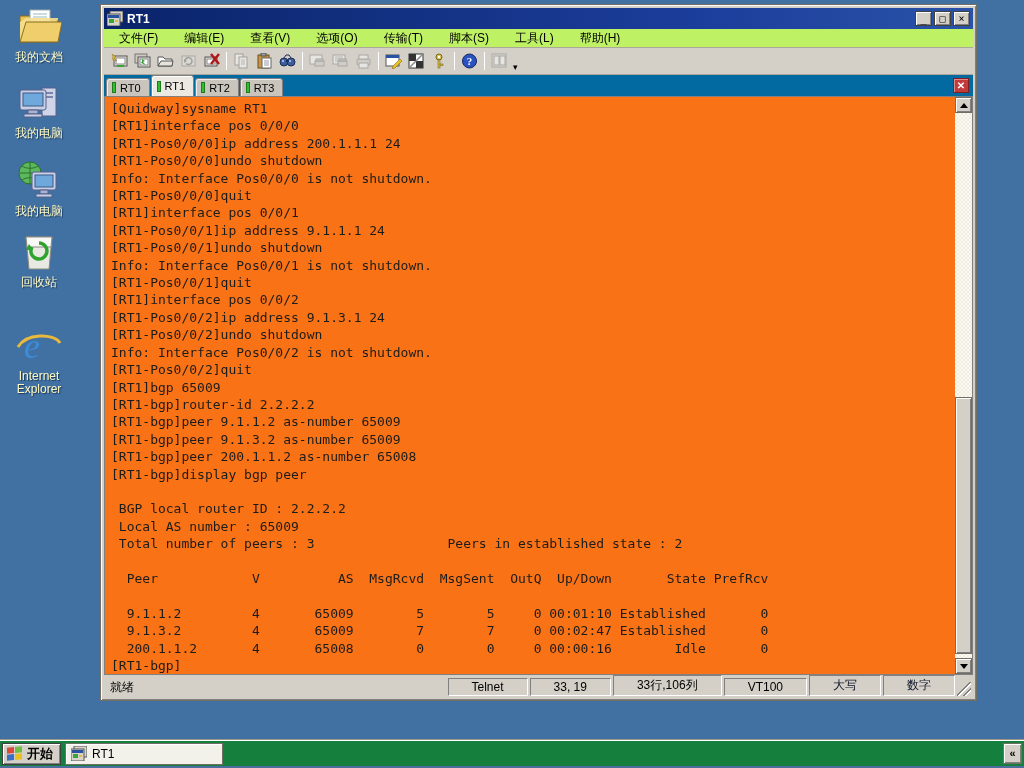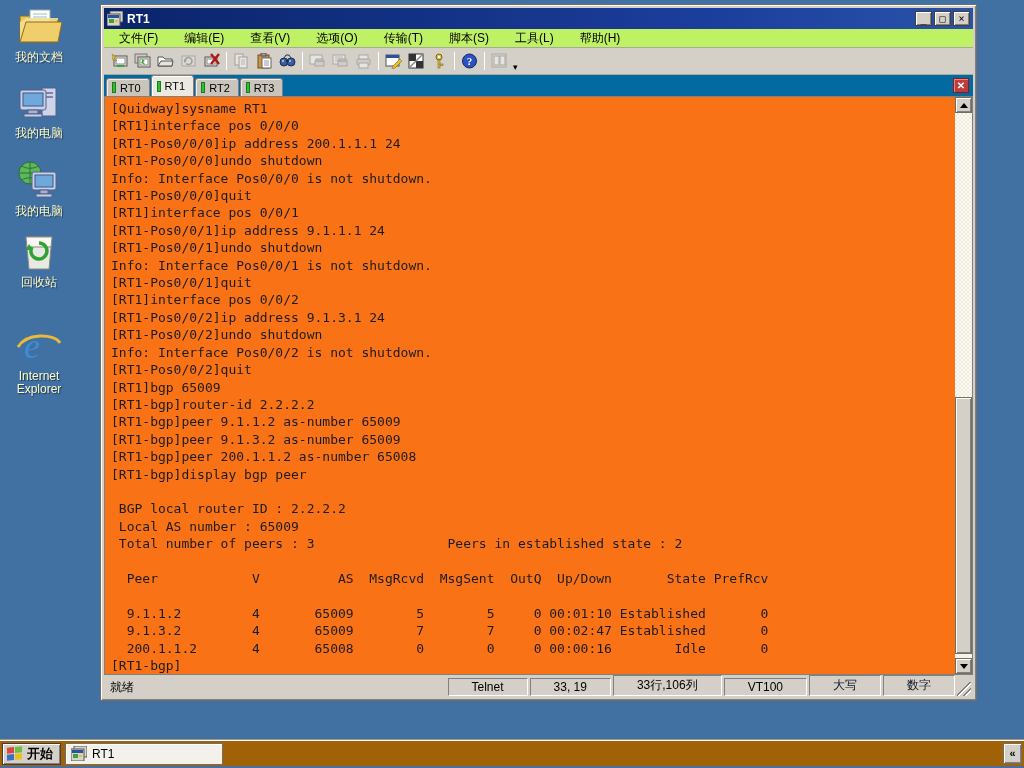--- a/index.html
+++ b/index.html
@@ -79,21 +79,21 @@
                padding:2px 2px 2px 6px; font-size:12px; margin-top:1px; }
   .sb-ready { flex:1; }
   .sb-pane { border:1px solid; border-color:#808080 #fff #fff #808080; padding:1px 23px;
              margin-left:2px; white-space:nowrap; }
   .sb-pane.dim { color:#0f172a; }
   .sb-grip { width:14px; height:14px; margin-left:2px; align-self:flex-end;
              background:linear-gradient(135deg, transparent 45%, #808080 45% 52%, #fff 52% 60%,
                transparent 60% 70%, #808080 70% 77%, #fff 77% 85%, transparent 85%); }
 
   
-  .taskbar { position:absolute; left:0; bottom:0; width:1024px; height:28px; background:#a16207;
+  .taskbar { position:absolute; left:0; bottom:0; width:1024px; height:28px; background:#15803d;
              border-top:1px solid #fff; box-shadow:0 -1px 0 #9b9788; display:flex;
              align-items:center; padding:0 2px; border-bottom:2px solid #4b6f9d; }
   .start-btn { height:22px; display:flex; align-items:center; padding:0 7px 0 4px;
                background:#D4D0C8; border:1px solid #404040;
                box-shadow:inset 1px 1px 0 #fff, inset -1px -1px 0 #808080;
                font-weight:bold; font-size:13px; cursor:pointer; }
   .win-flag { width:16px; height:14px; margin-right:4px; display:grid;
               grid-template-columns:7px 7px; grid-template-rows:6px 6px; gap:1px;
               transform:skewY(-6deg); }
   .win-flag i { display:block; }

